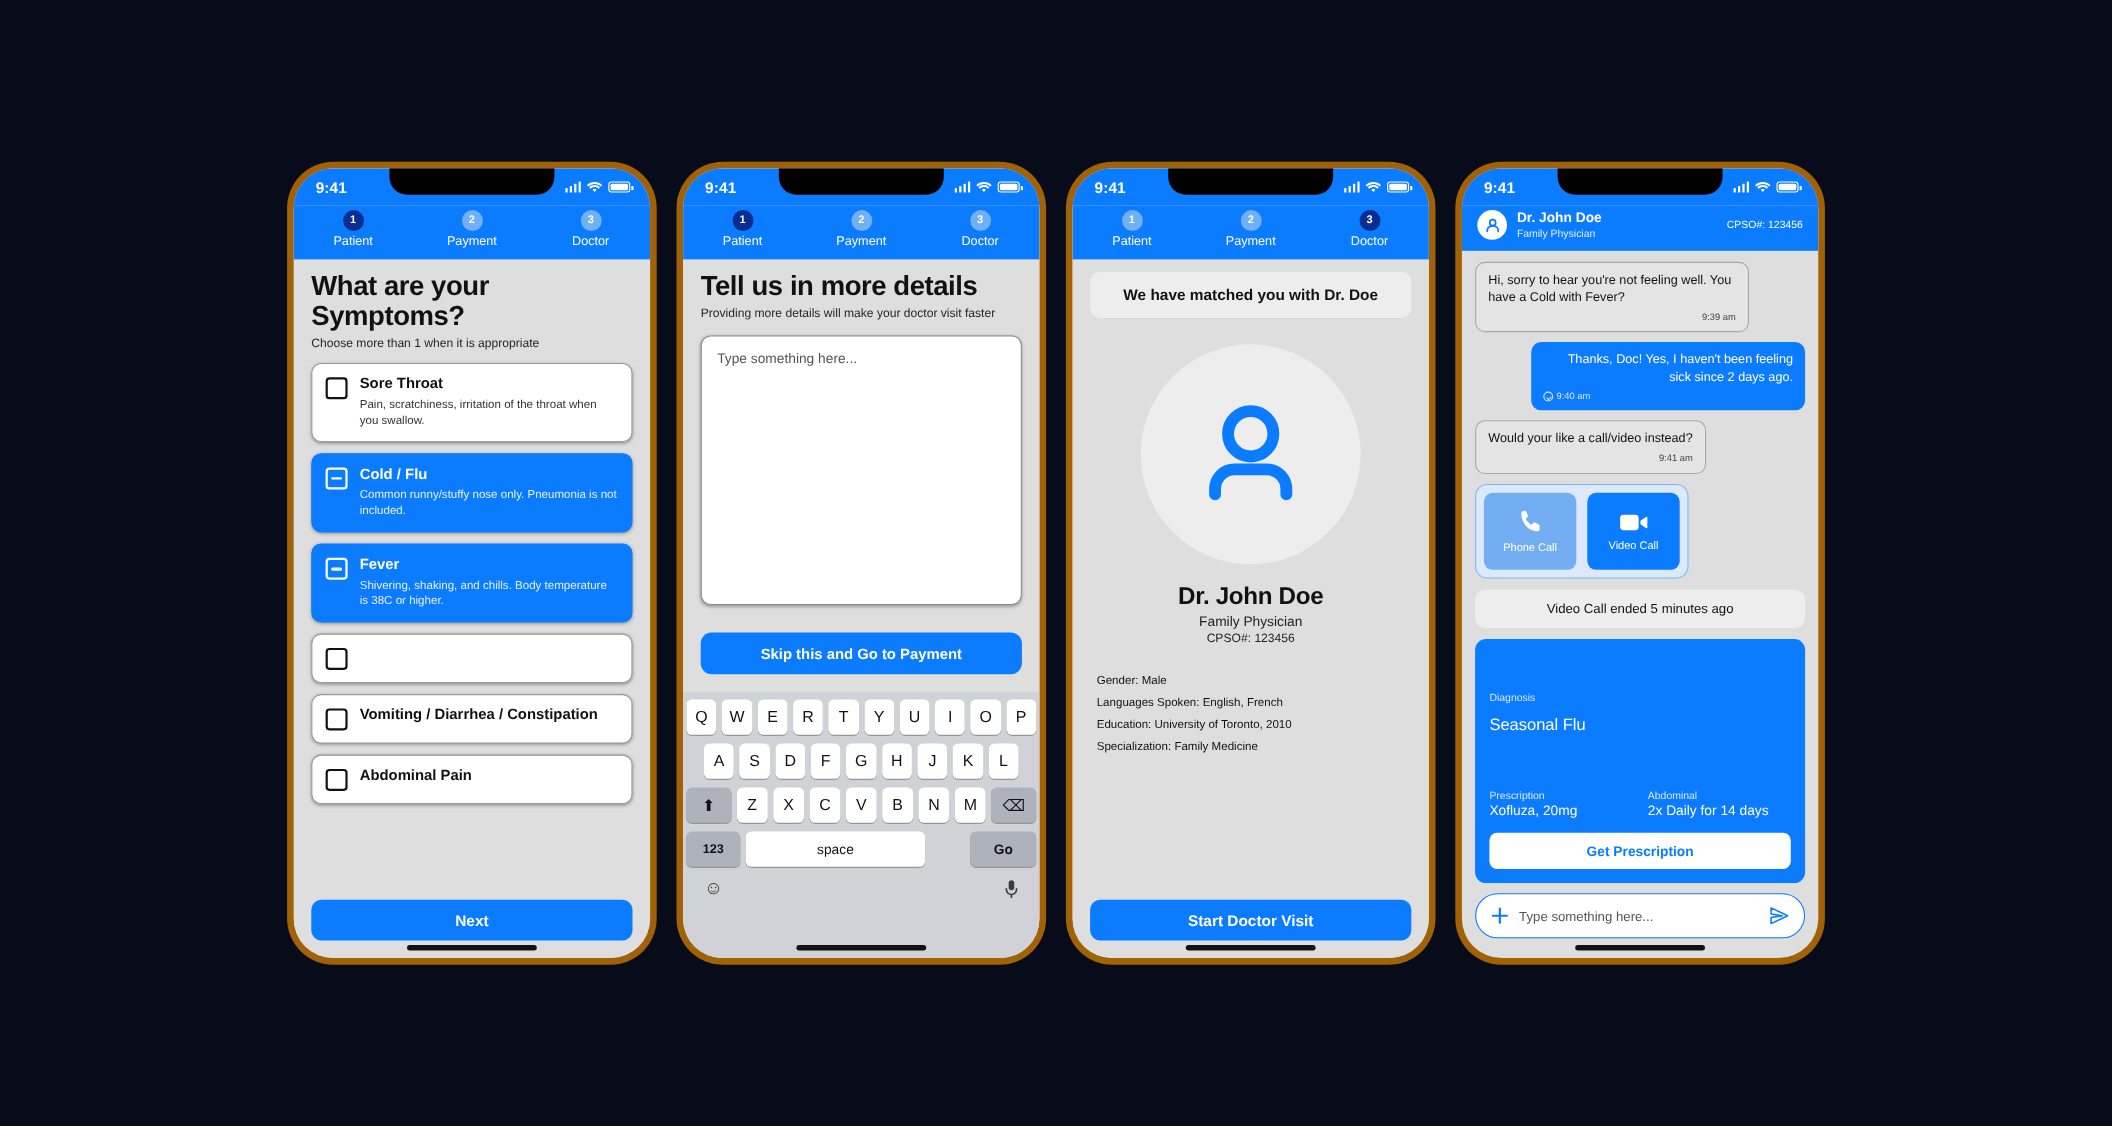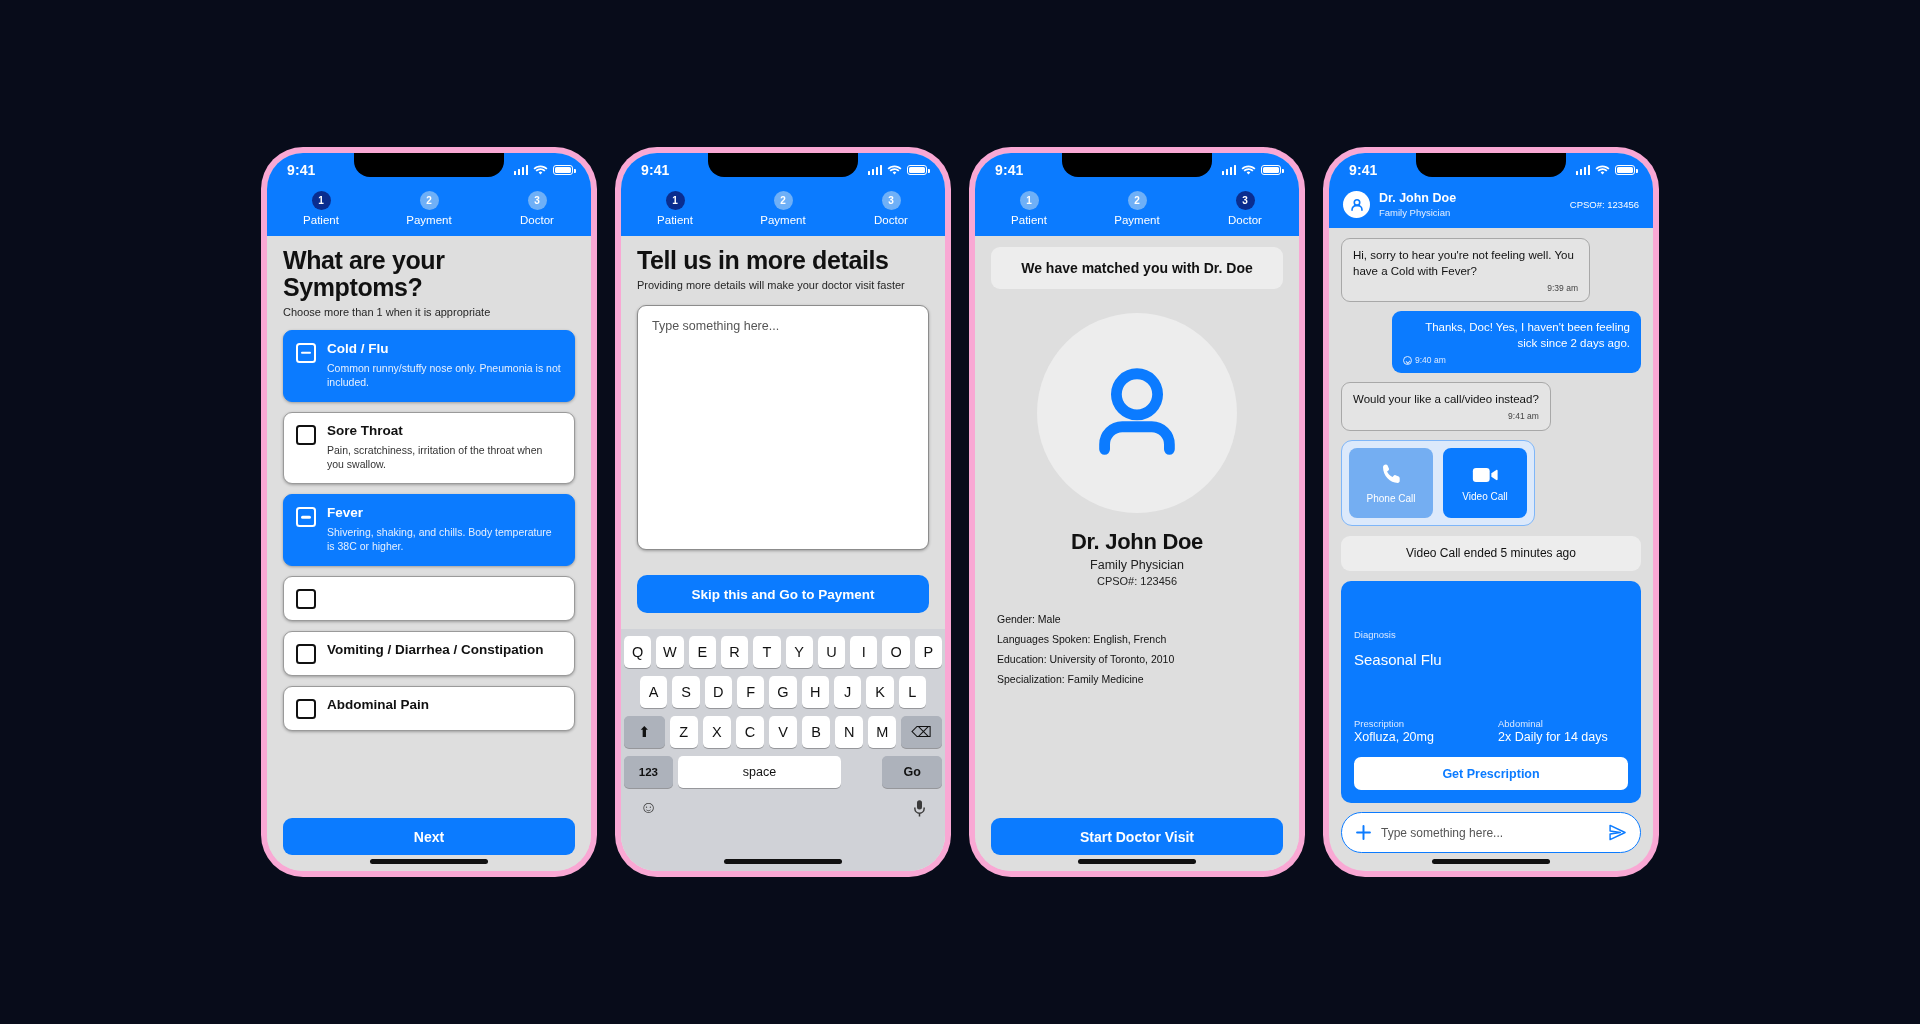--- a/index.html
+++ b/index.html
@@ -8,21 +8,21 @@
     background:#080c1a;
     font-family:"Liberation Sans", sans-serif;
     overflow:hidden;
   }
   .stage { position:relative; width:1920px; height:1024px; display:flex; align-items:center; justify-content:center; gap:18px; }
 
   
   .phone {
     position:relative;
     width:336px; height:730px;
-    background:#f9a8d4;
+    background:#a16207;
     border-radius:42px;
     padding:6px;
     flex:0 0 auto;
   }
   .screen {
     position:relative;
     width:100%; height:100%;
     background:#dedede;
     border-radius:36px;
     overflow:hidden;
@@ -239,32 +239,32 @@
           <div class="step-num">3</div>
           <div class="step-label">Doctor</div>
         </div>
       </div>
       <div class="body">
         <div class="pad">
           <div class="page-title">What are your Symptoms?</div>
           <div class="page-sub">Choose more than 1 when it is appropriate</div>
         </div>
         <div class="pad cards">
+          <div class="card off">
+            <div class="cbox"></div>
+            <div class="c-text">
+              <div class="c-title">Sore Throat</div>
+              <div class="c-desc">Pain, scratchiness, irritation of the throat when you swallow.</div>
+            </div>
+          </div>
           <div class="card on">
             <div class="cbox"></div>
             <div class="c-text">
               <div class="c-title">Cold / Flu</div>
               <div class="c-desc">Common runny/stuffy nose only. Pneumonia is not included.</div>
-            </div>
-          </div>
-          <div class="card off">
-            <div class="cbox"></div>
-            <div class="c-text">
-              <div class="c-title">Sore Throat</div>
-              <div class="c-desc">Pain, scratchiness, irritation of the throat when you swallow.</div>
             </div>
           </div>
           <div class="card on">
             <div class="cbox"></div>
             <div class="c-text">
               <div class="c-title">Fever</div>
               <div class="c-desc">Shivering, shaking, and chills. Body temperature is 38C or higher.</div>
             </div>
           </div>
           <div class="card off">

